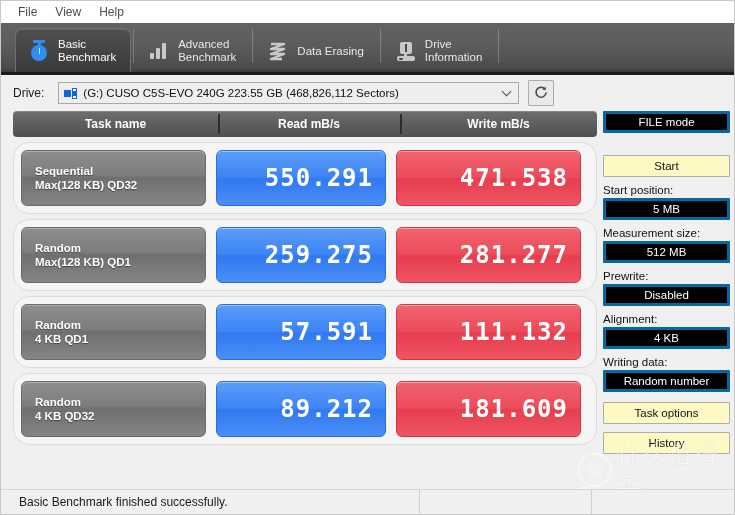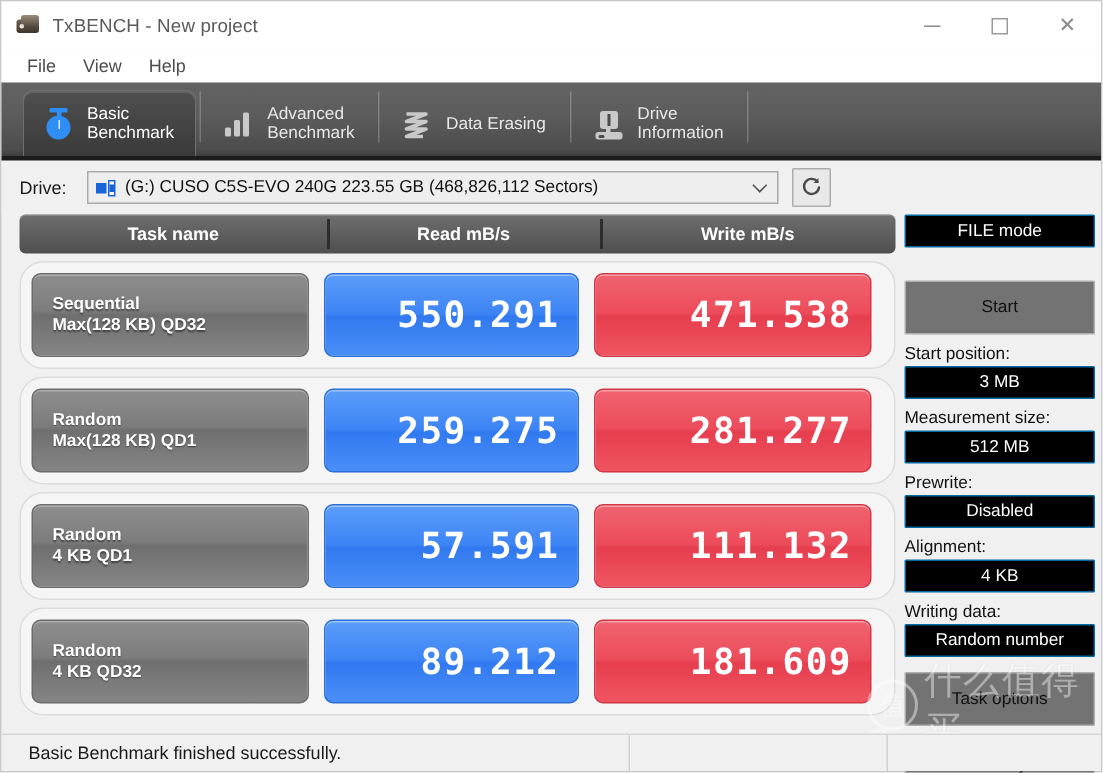--- a/index.html
+++ b/index.html
@@ -217,26 +217,26 @@
   }
   .val.write{
     width:185px;
     background:linear-gradient(to bottom,#f0646f 0%,#ec4b5a 48%,#e63e4e 52%,#f05562 100%);
     border:1px solid #d23646;
     box-shadow:inset 0 1px 0 rgba(255,255,255,.40);
   }
 
   
   .mode-field{
-    height:22px;background:#000000;border:1px solid #0369a1;box-sizing:border-box;
+    height:22px;background:#000000;border:3px solid #0369a1;box-sizing:border-box;
     display:flex;align-items:center;justify-content:center;
     color:#ffffff;font-size:11.5px;border-radius:1px;
   }
   .side-btn{
-    height:36px;background:#737373;border:1px solid #adadad;box-sizing:border-box;
+    height:22px;background:#fef9c3;border:1px solid #adadad;box-sizing:border-box;
     display:flex;align-items:center;justify-content:center;
     color:#111;font-size:11.5px;border-radius:1px;
   }
   .side-lab{
     font-size:11.5px;color:#111;margin:7px 0 2px 0;
   }
   .gap-22{height:22px;}
   .gap-8{height:8px;}
   .gap-10{height:10px;}
 
@@ -269,39 +269,20 @@
     pointer-events:none;opacity:.38;display:flex;align-items:center;gap:3px;
   }
   .watermark2 .wm-circle{width:20px;height:20px;border-width:2px;font-size:11px;}
   .watermark2 .wm-text{font-size:17px;}
 </style>
 </head>
 <body>
 
 <div class="app">
 
-  <div class="titlebar">
-    <div class="title-icon">
-      <div class="disk"></div>
-        <div class="disk2"></div>
-        <div class="dot"></div>
-    </div>
-    <div class="title-text">TxBENCH - New project</div>
-    <div class="win-btns">
-      <div class="win-btn">
-          <span class="min"></span>
-        </div>
-      <div class="win-btn">
-          <span class="max"></span>
-        </div>
-      <div class="win-btn">
-          <span class="cls">✕</span>
-        </div>
-    </div>
-  </div>
 
   <div class="menubar">
     <div class="menu-item">File</div>
     <div class="menu-item">View</div>
     <div class="menu-item">Help</div>
   </div>
 
   <div class="tabstrip">
 
     <div class="tab active">
@@ -437,21 +418,21 @@
       </div>
 
     </div>
 
     <div class="side">
       <div class="mode-field">FILE mode</div>
       <div class="gap-22"></div>
       <div class="side-btn">Start</div>
 
       <div class="side-lab">Start position:</div>
-      <div class="mode-field">3 MB</div>
+      <div class="mode-field">5 MB</div>
 
       <div class="side-lab">Measurement size:</div>
       <div class="mode-field">512 MB</div>
 
       <div class="side-lab">Prewrite:</div>
       <div class="mode-field">Disabled</div>
 
       <div class="side-lab">Alignment:</div>
       <div class="mode-field">4 KB</div>
 

